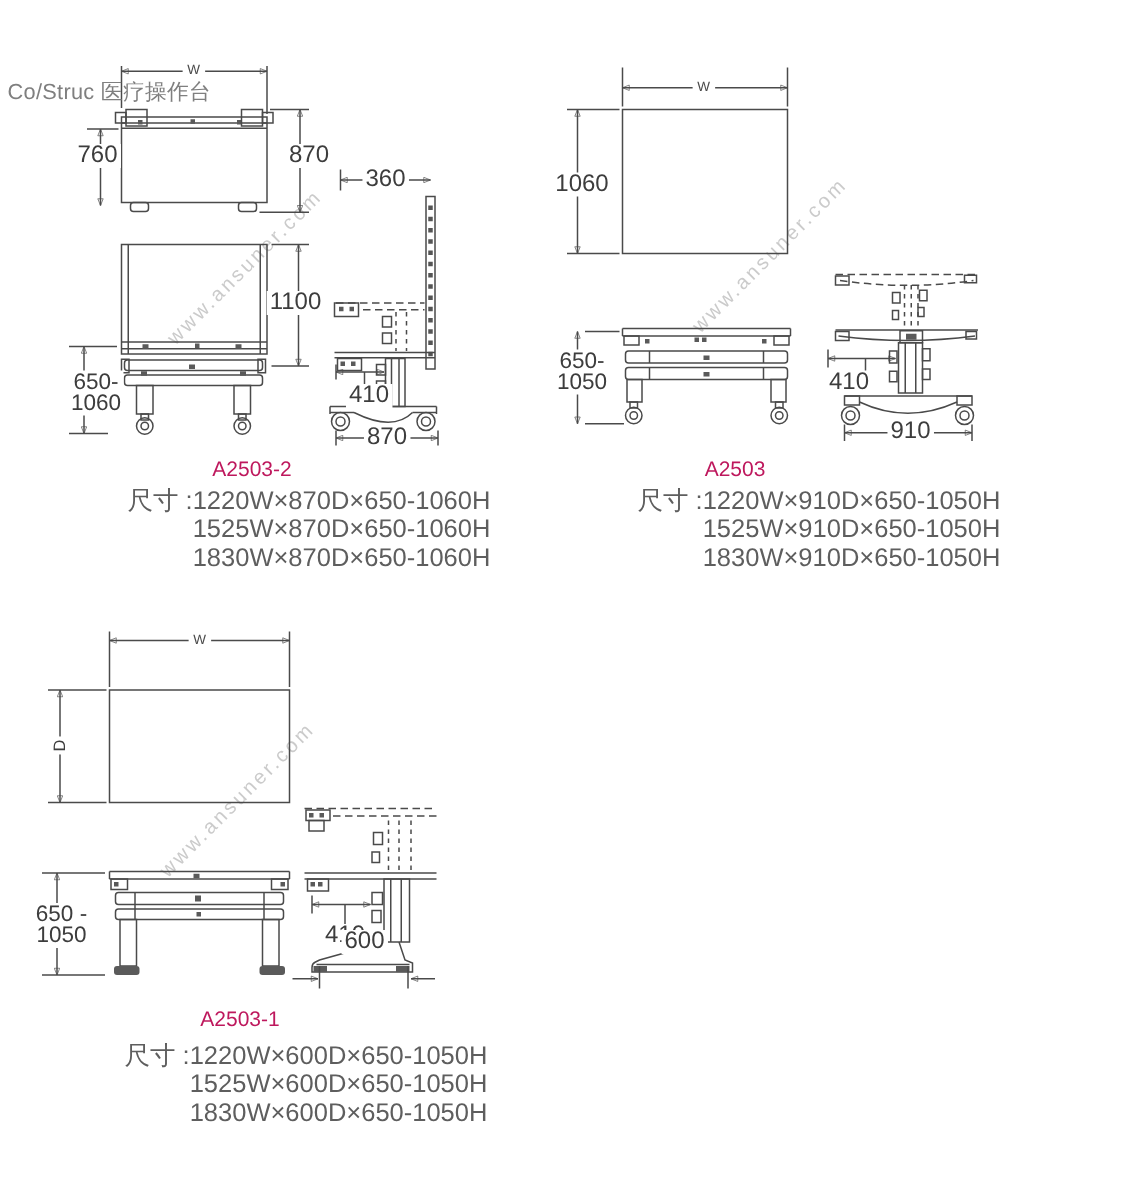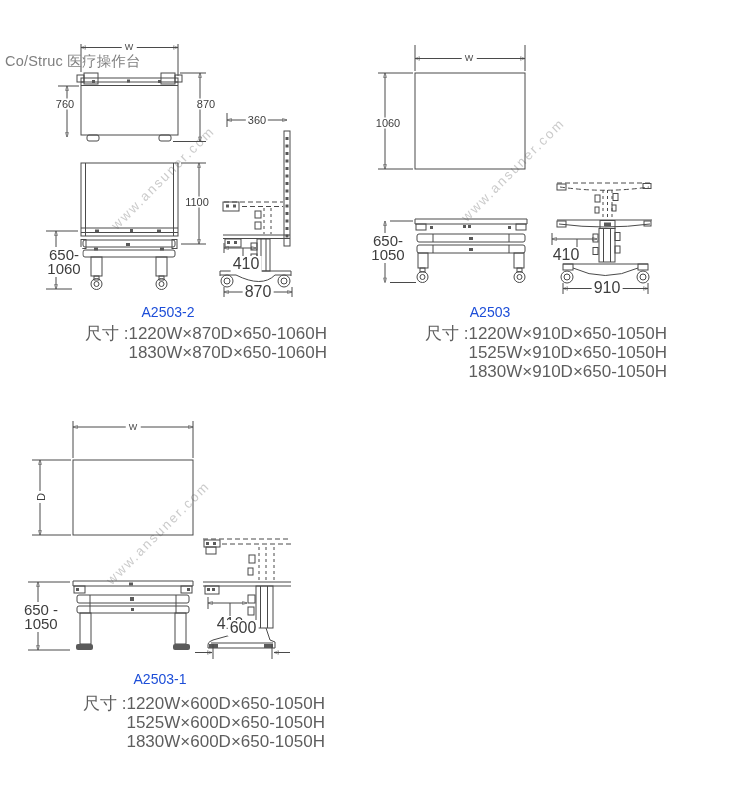--- a/index.html
+++ b/index.html
@@ -10,27 +10,27 @@
   .watermark{position:absolute;transform:translate(-50%,-50%) rotate(-45deg);
              font-size:13.5px;letter-spacing:2px;color:#cbcbcb;white-space:nowrap;z-index:1;}
   svg#drawing{position:absolute;left:0;top:0;z-index:2;}
   svg#drawing line,svg#drawing rect,svg#drawing path,svg#drawing circle{
       stroke:#4a4a4a;stroke-width:1;fill:none;}
   svg#drawing .f{fill:#5a5a5a;stroke:none;}
   svg#drawing .d5{stroke-dasharray:5 3;}
   svg#drawing .d3{stroke-dasharray:3 3;}
   svg#drawing .slots{stroke:#555;stroke-width:3;stroke-dasharray:3 4.5;}
   .dim{position:absolute;transform:translate(-50%,-50%);background:#fff;
-       font-size:11px;color:#3d3d3d;white-space:nowrap;padding:0 2px;z-index:3;line-height:1;}
+       font-size:16px;color:#3d3d3d;white-space:nowrap;padding:0 2px;z-index:3;line-height:1;}
   .dim.big{font-size:16px;}
   .dim.w{font-size:9px;color:#4a4a4a;padding:0 3px;}
   .dim.rot{transform:translate(-50%,-50%) rotate(-90deg);font-size:11px;}
   .dim-range{position:absolute;transform:translate(-50%,-50%);background:#fff;text-align:center;
        font-size:15px;color:#3d3d3d;line-height:14px;white-space:nowrap;padding:1px 2px;z-index:3;}
-  .model{position:absolute;transform:translateX(-50%);font-size:14px;color:#1d4ed8;
+  .model{position:absolute;transform:translateX(-50%);font-size:14px;color:#be185d;
          white-space:nowrap;z-index:3;}
   .sizes{position:absolute;display:flex;font-size:17px;color:#5e5e5e;line-height:19px;
          white-space:nowrap;z-index:3;}
 </style>
 </head>
 <body>
 
 <div id="canvas">
 
   <div id="page-title">Co/Struc 医疗操作台</div>
@@ -319,20 +319,21 @@
     <div>1050</div>
   </div>
   <span class="dim big" style="left:230px;top:624px">410</span>
   <span class="dim big" style="left:243px;top:628px">600</span>
 
   <div class="model" style="left:168px;top:304px">A2503-2</div>
   <div class="sizes" style="left:85px;top:324px">
     <span>尺寸 : </span>
     <div>
       <div>1220W×870D×650-1060H</div>
+      <div>1525W×870D×650-1060H</div>
       <div>1830W×870D×650-1060H</div>
     </div>
   </div>
 
   <div class="model" style="left:490px;top:304px">A2503</div>
   <div class="sizes" style="left:425px;top:324px">
     <span>尺寸 : </span>
     <div>
       <div>1220W×910D×650-1050H</div>
       <div>1525W×910D×650-1050H</div>

